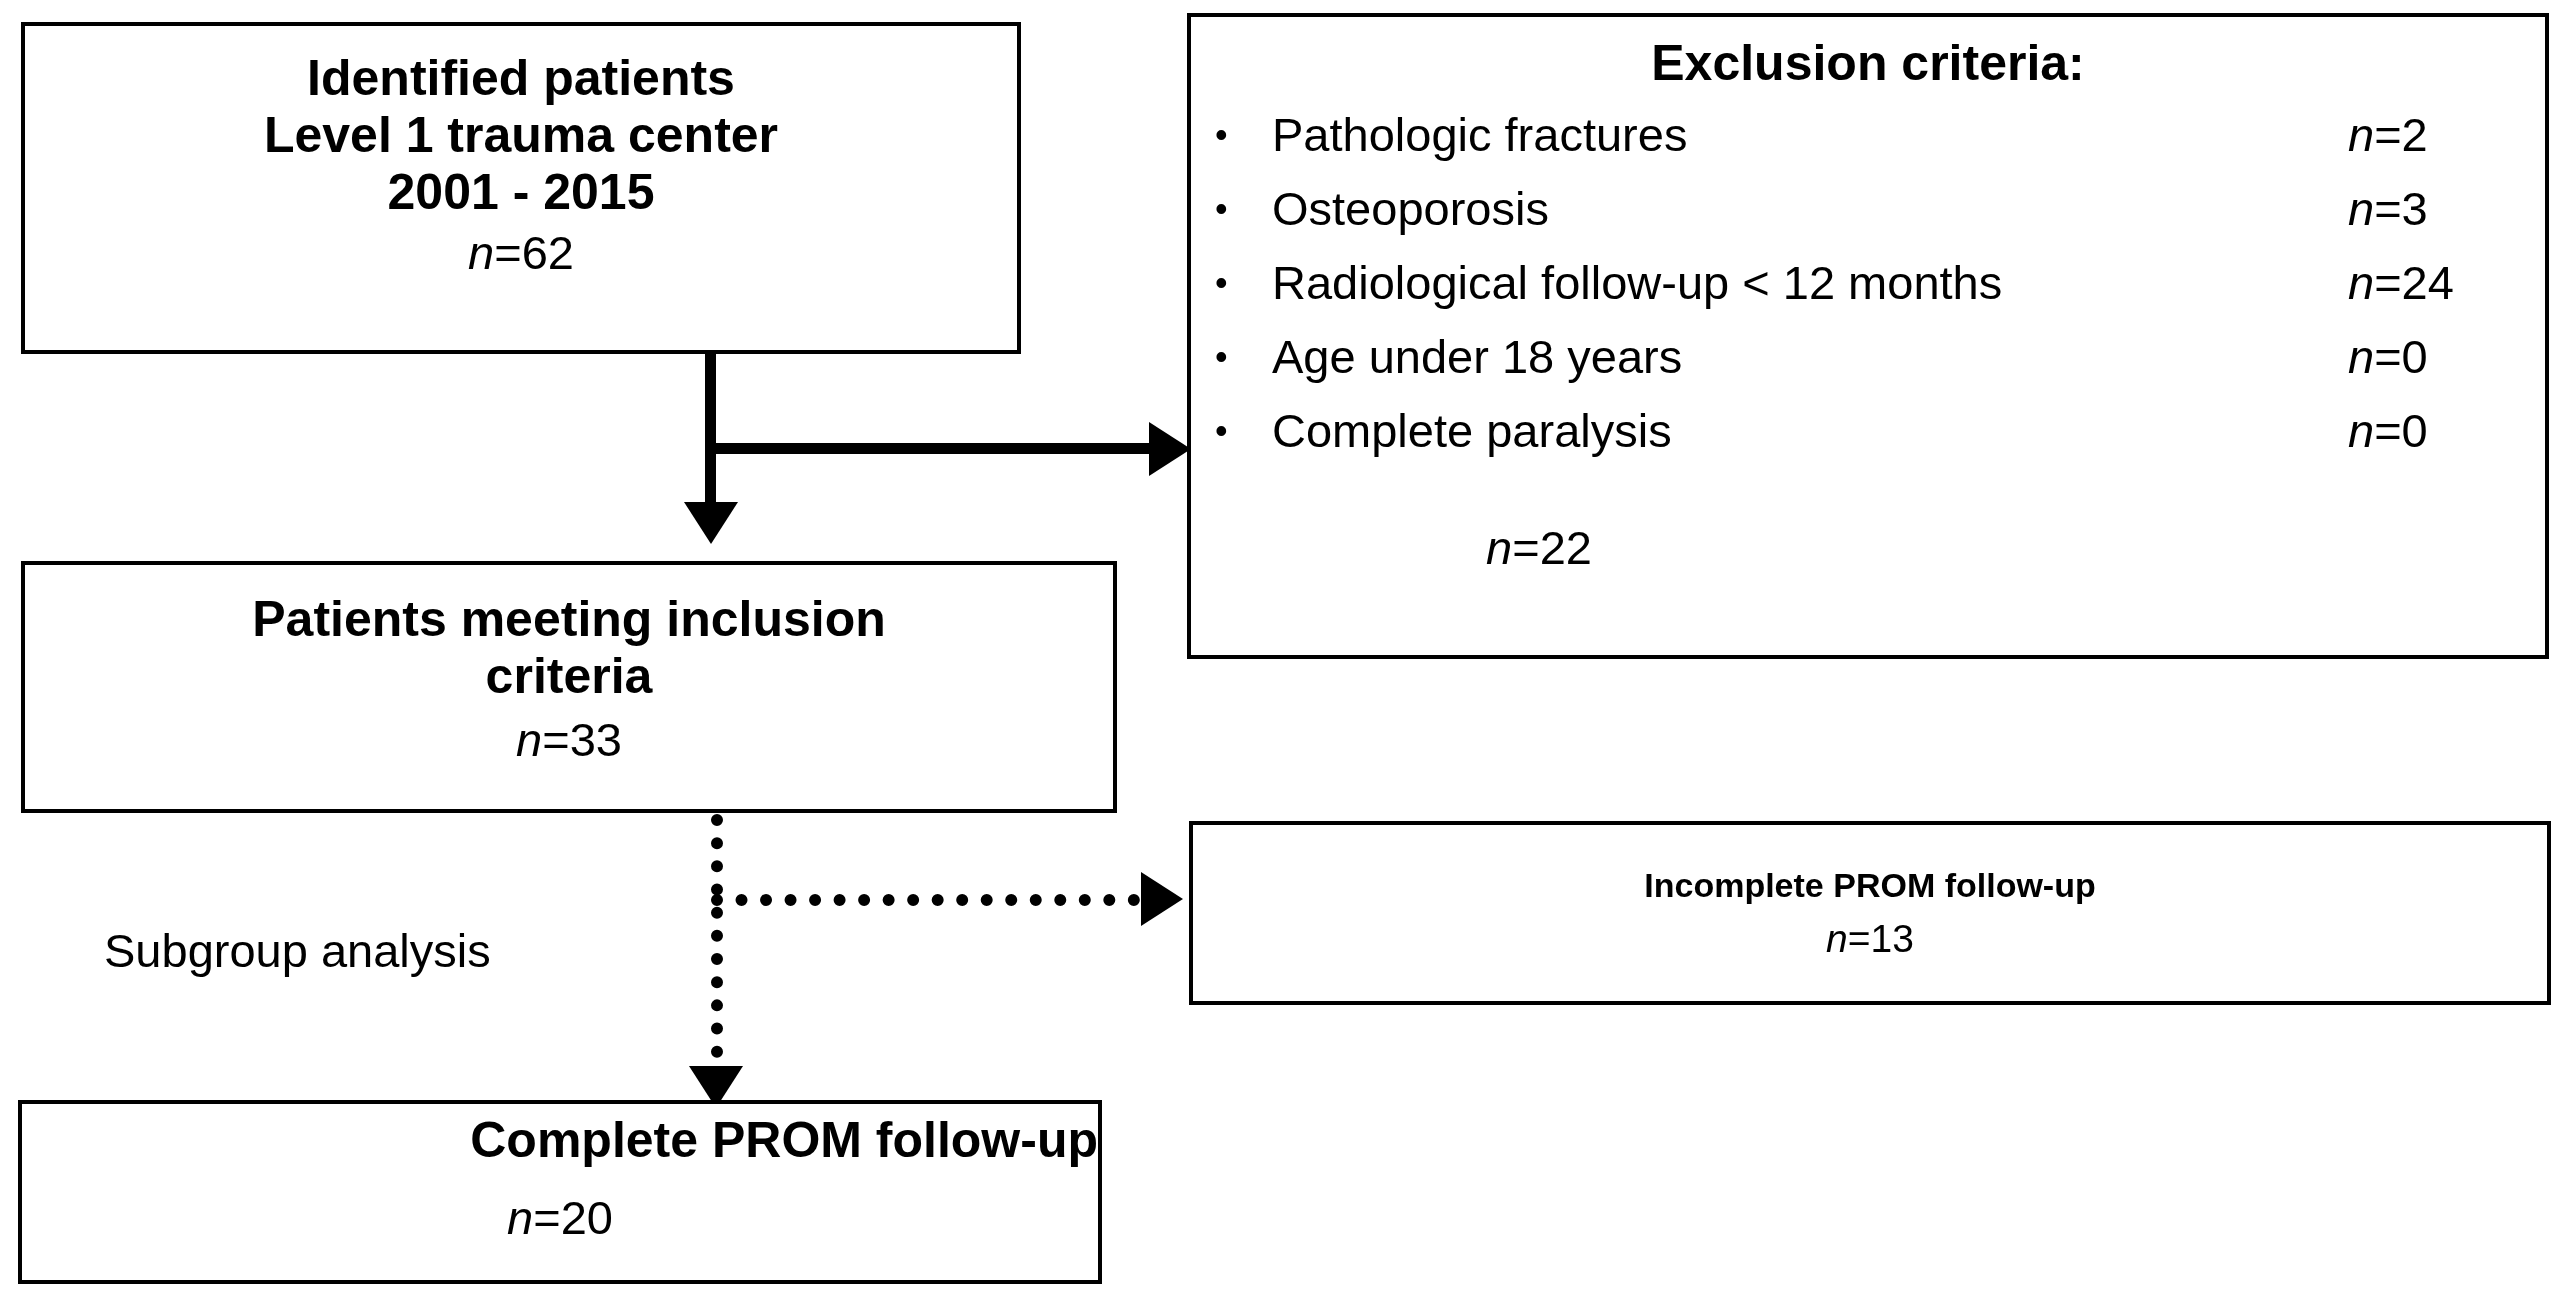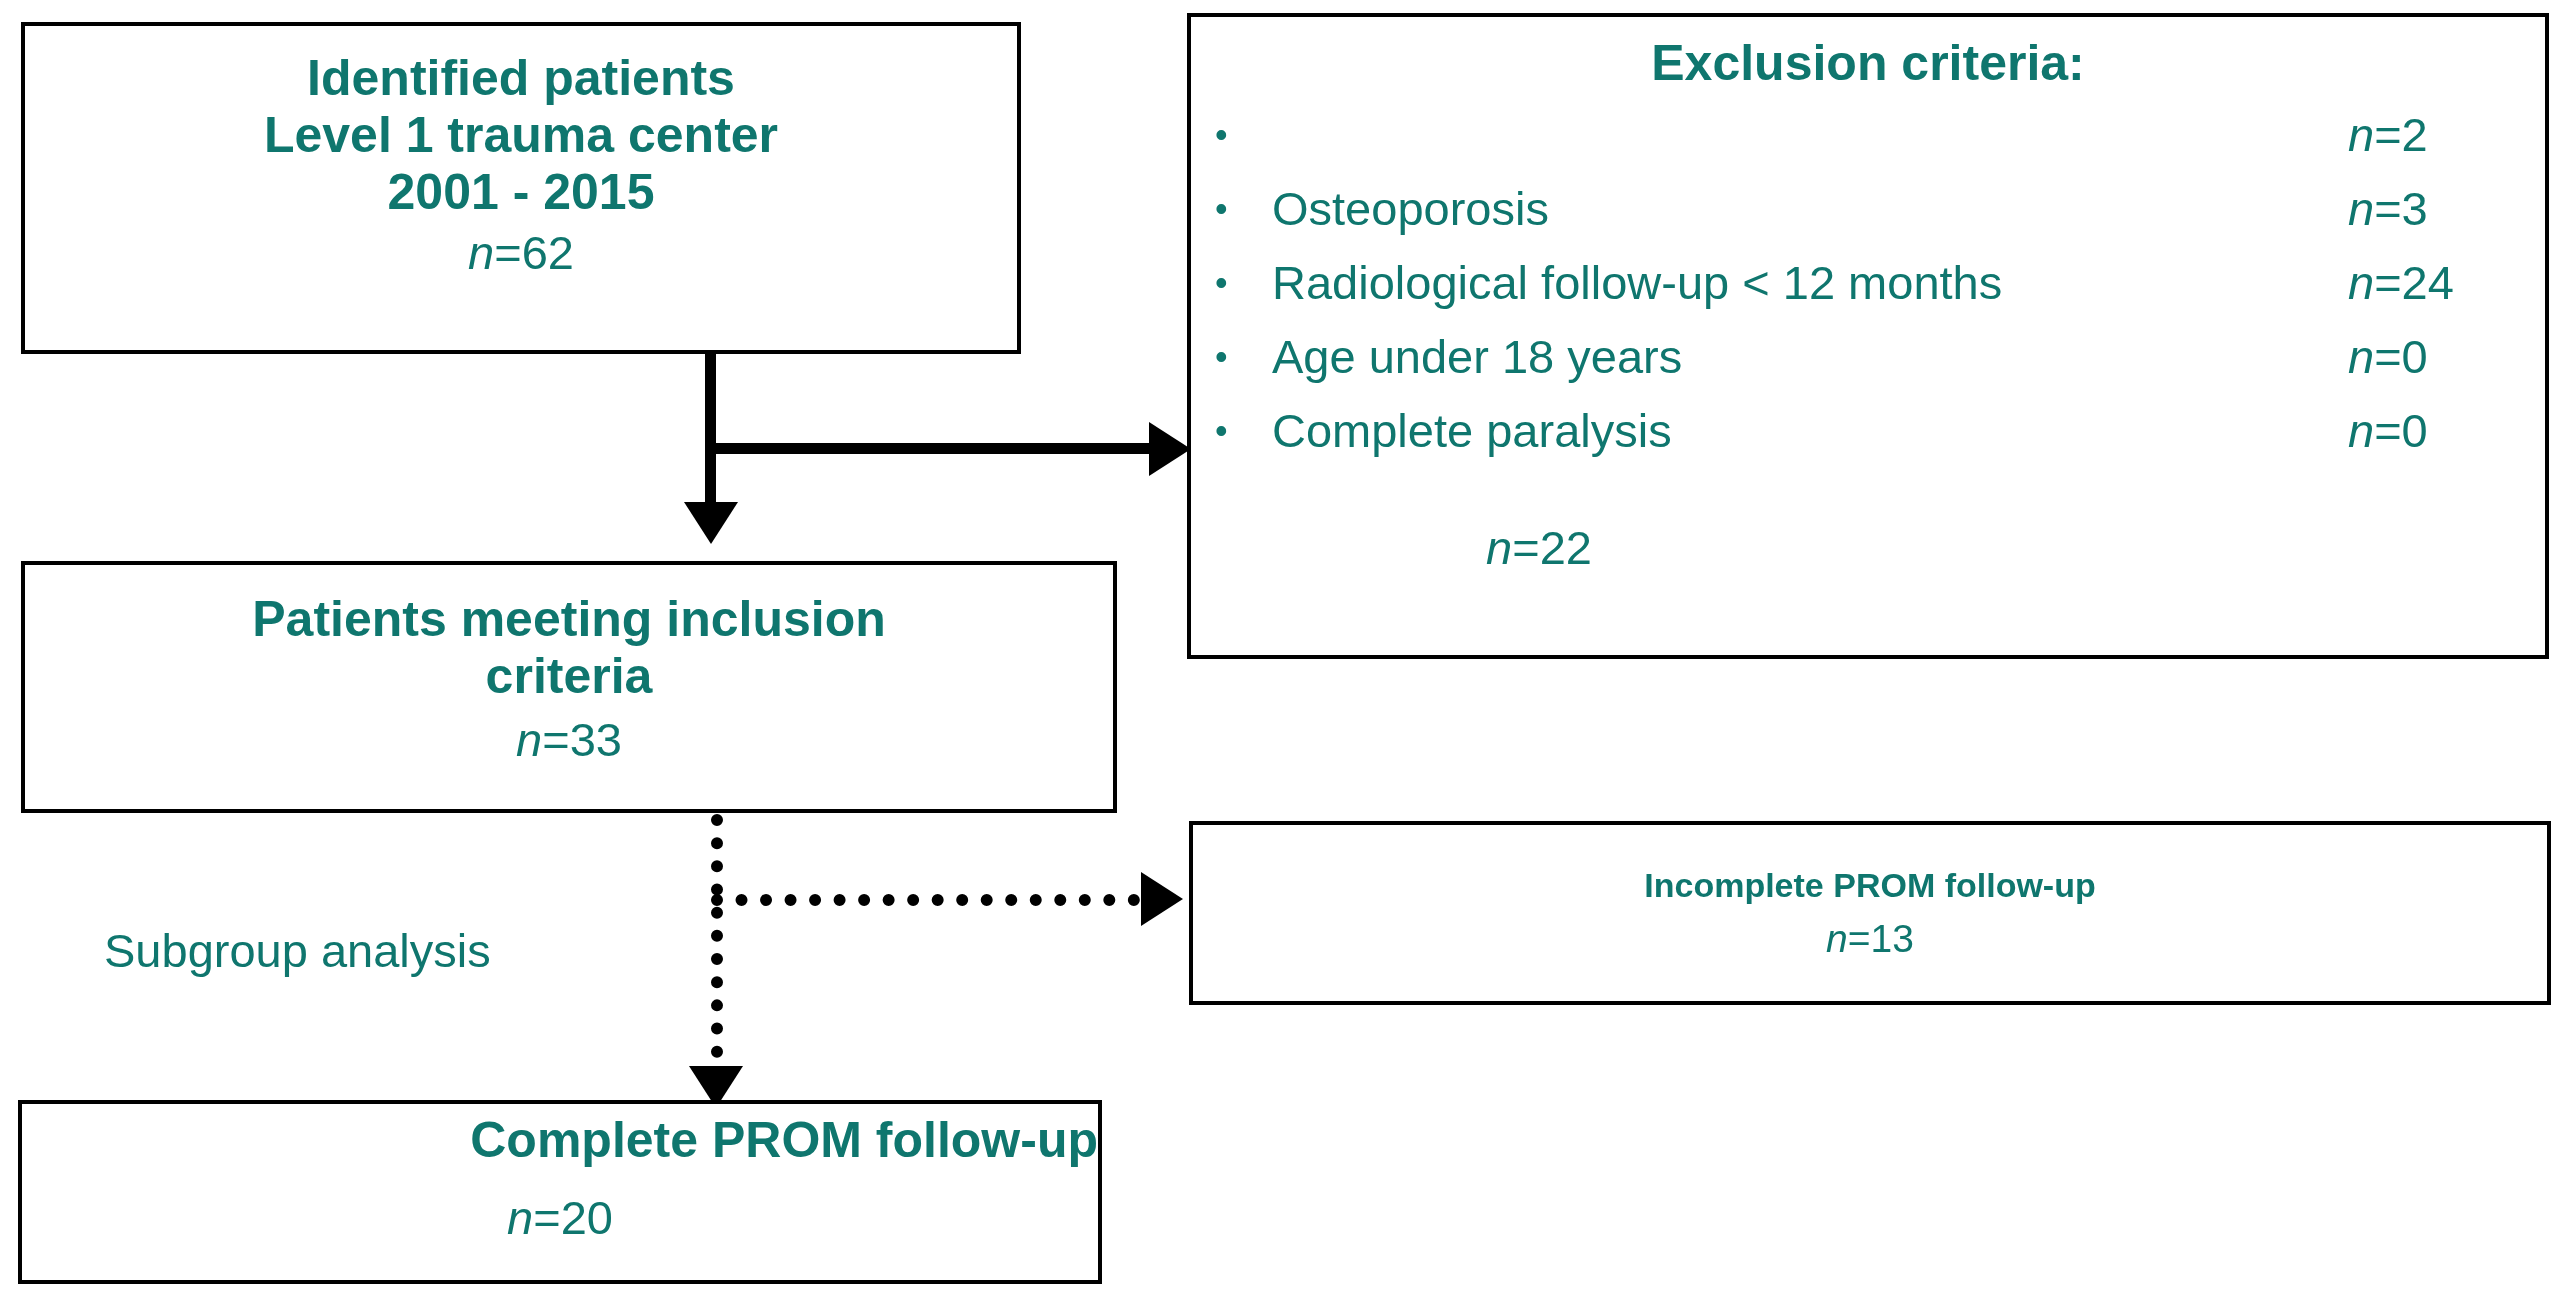--- a/index.html
+++ b/index.html
@@ -6,21 +6,21 @@
     margin: 0;
     padding: 0;
     background: #ffffff;
   }
   #canvas {
     position: relative;
     width: 2576px;
     height: 1308px;
     background: #ffffff;
     font-family: "Liberation Sans", sans-serif;
-    color: #0f766e;
+    color: #000000;
     overflow: hidden;
   }
   .box {
     position: absolute;
     box-sizing: border-box;
     border: 4px solid #000000;
     background: #ffffff;
   }
   .box-inner {
     position: absolute;
@@ -129,20 +129,21 @@
     </div>
   </div>
 
   <div class="box" style="left:1187px; top:13px; width:1362px; height:646px;">
     <div class="excl-title" style="top:18px;">Exclusion criteria:</div>
 
     <div class="excl-list" style="top:81px;">
 
       <div class="excl-row">
         <span class="excl-bullet">•</span>
+        <span class="excl-label">Pathologic fractures</span>
         <span class="excl-n"><span class="nital">n</span><span class="nval">=2</span></span>
       </div>
 
       <div class="excl-row">
         <span class="excl-bullet">•</span>
         <span class="excl-label">Osteoporosis</span>
         <span class="excl-n"><span class="nital">n</span><span class="nval">=3</span></span>
       </div>
 
       <div class="excl-row">

